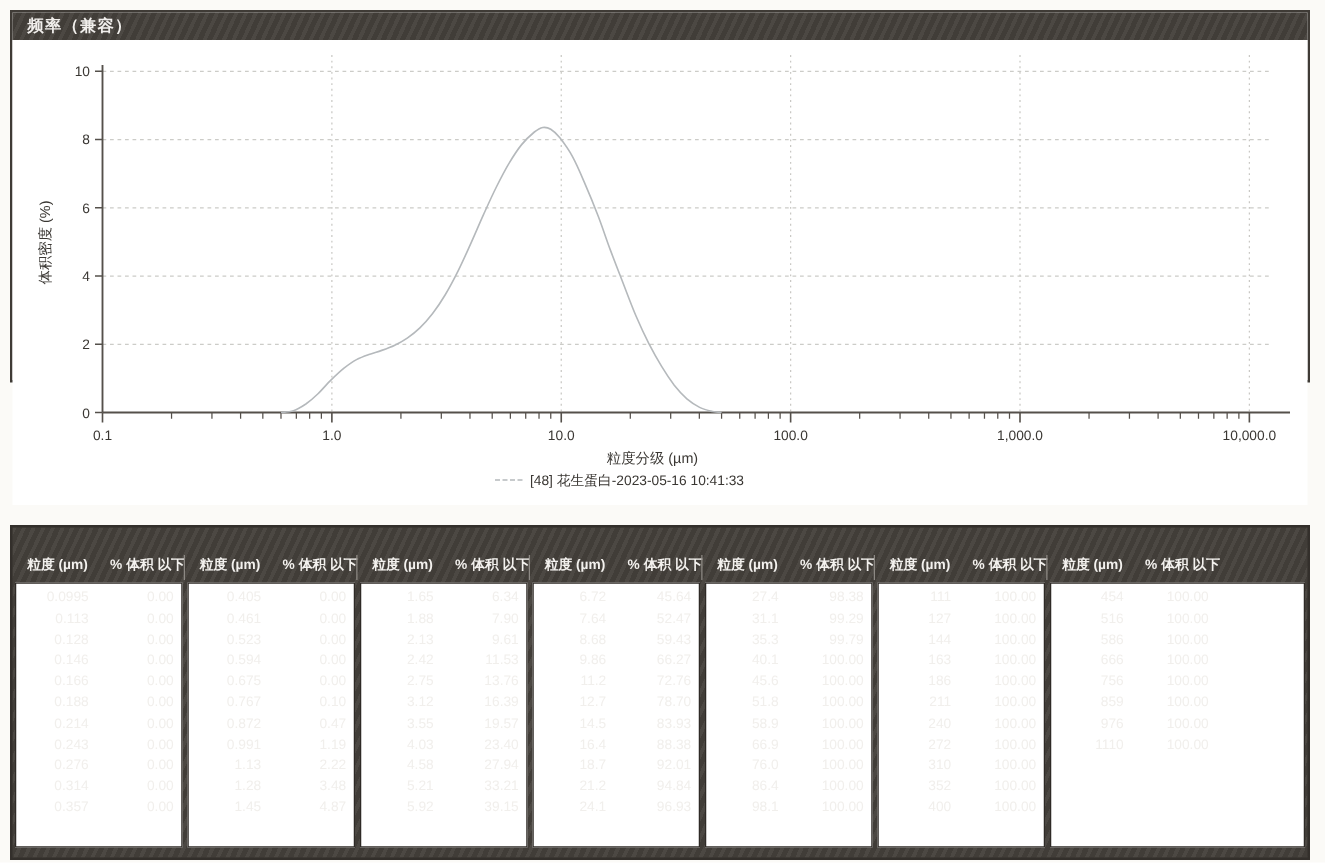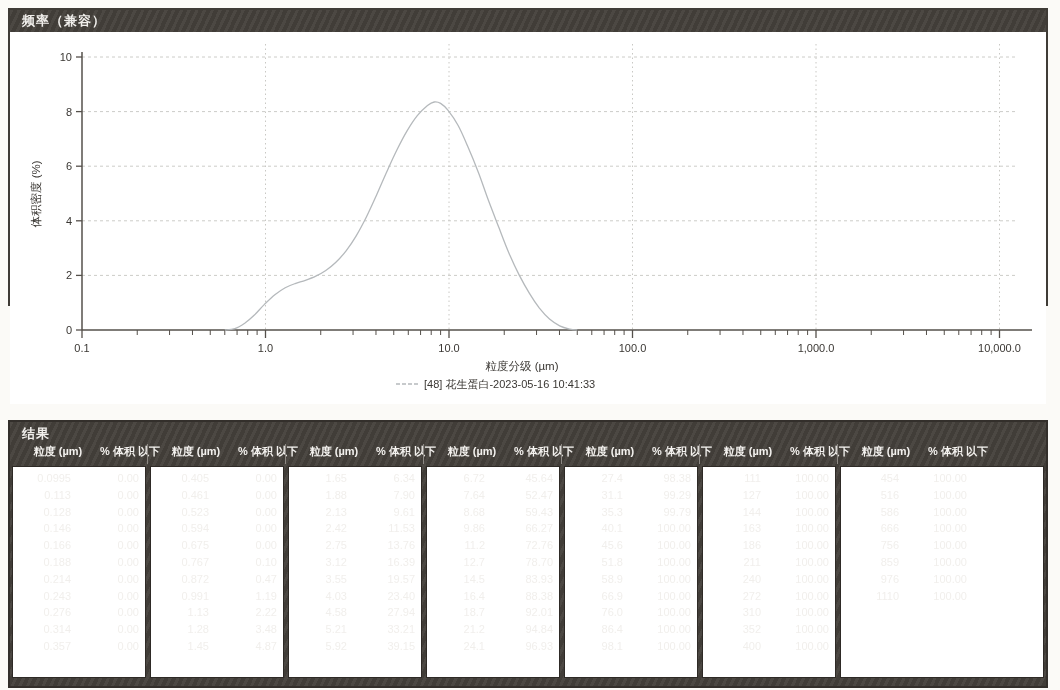--- a/index.html
+++ b/index.html
@@ -36,21 +36,21 @@
     border:2px solid #332f2b;
     overflow:hidden;
     position:absolute;
   }
   .results-title {
     font-size:13px; font-weight:bold;
     padding:3px 0 0 12px; letter-spacing:1px;
     height:22px;
   }
   .results-header { position:absolute; left:0; top:22px; height:20px; width:100%; }
-  .hgroup { position:absolute; top:0; height:20px; display:flex; font-size:11px; font-weight:bold; color:#f3f1ee; white-space:nowrap;margin-left:12px; }
+  .hgroup { position:absolute; top:0; height:20px; display:flex; font-size:11px; font-weight:bold; color:#f3f1ee; white-space:nowrap; }
   .h-size { display:inline-block; width:64px; text-align:center; }
   .h-pct  { display:inline-block; width:70px; text-align:right; }
   .hdivider { position:absolute; top:0; width:1px; height:20px; background:#8d8984; }
   .group-box {
     position:absolute; top:44px; height:212px;
     background:#fff;
     border:1.5px solid #2e2a26;
     padding-top:3px;
   }
   .rows { width:130px; }
@@ -148,21 +148,20 @@
           <text x="512" y="338" text-anchor="middle" font-size="11.5" fill="#3a3733">粒度分级 (µm)</text>
           <text x="30" y="162" text-anchor="middle" font-size="11.5" fill="#3a3733" transform="rotate(-90 30 162)">体积密度 (%)</text>
           <path d="M214.8 298.0C216.5 297.8 221.5 297.8 224.8 296.6C228.1 295.5 231.4 293.4 234.7 291.2C237.9 288.9 241.1 286.2 244.4 283.0C247.7 279.8 251.2 275.5 254.7 272.1C258.2 268.7 261.8 265.2 265.2 262.5C268.7 259.8 271.9 257.5 275.2 255.7C278.5 253.9 281.7 252.8 285.1 251.6C288.5 250.4 292.0 249.5 295.4 248.3C298.9 247.1 302.4 245.9 305.8 244.2C309.2 242.6 312.4 240.8 315.8 238.5C319.1 236.2 322.5 233.6 325.9 230.3C329.3 227.0 332.7 223.2 336.1 218.8C339.5 214.4 342.8 209.5 346.2 203.8C349.6 198.1 353.1 191.5 356.5 184.7C359.9 177.9 363.2 170.4 366.6 162.9C370.0 155.4 373.4 147.2 376.8 139.7C380.2 132.2 383.6 124.6 387.0 117.8C390.4 111.0 393.8 104.4 397.2 98.7C400.6 93.0 403.9 87.9 407.3 83.7C410.7 79.5 414.7 75.9 417.5 73.6C420.4 71.3 422.0 70.4 424.2 70.0C426.3 69.7 428.3 70.0 430.6 71.4C432.9 72.8 435.0 74.6 437.9 78.2C440.8 81.9 444.7 87.1 448.0 93.3C451.4 99.4 454.6 107.1 458.0 115.1C461.5 123.1 465.2 132.2 468.6 141.0C472.0 149.9 475.0 159.2 478.4 168.3C481.8 177.4 485.5 186.8 488.9 195.6C492.3 204.4 495.5 213.1 498.9 221.0C502.3 228.9 505.7 236.2 509.1 242.9C512.5 249.5 515.9 255.6 519.3 261.1C522.7 266.7 526.1 271.8 529.4 276.2C532.8 280.5 536.1 284.1 539.5 287.1C542.9 290.0 546.3 292.2 549.7 293.9C553.1 295.6 557.0 296.5 559.9 297.2C562.9 297.9 566.0 297.9 567.3 298.0" fill="none" stroke="#b5b9bc" stroke-width="1.3"></path>
           <line x1="386" y1="352" x2="408" y2="352" stroke="#b5b9bc" stroke-width="1.3" stroke-dasharray="4 2"></line>
           <text x="414" y="356" text-anchor="start" font-size="11" fill="#3a3733">[48] 花生蛋白-2023-05-16 10:41:33</text>
         </svg>
     </div>
   </section>
 
   <section class="results-panel darkbar">
-    <div class="results-title">结果</div>
     <div class="results-header" id="results-header">
         <div class="hgroup" style="left: 4px;">
           <span class="h-size">粒度 (µm)</span>
           <span class="h-pct">% 体积 以下</span>
         </div>
         <div class="hdivider" style="left: 137px;"></div>
         <div class="hgroup" style="left: 142px;">
           <span class="h-size">粒度 (µm)</span>
           <span class="h-pct">% 体积 以下</span>
         </div>

